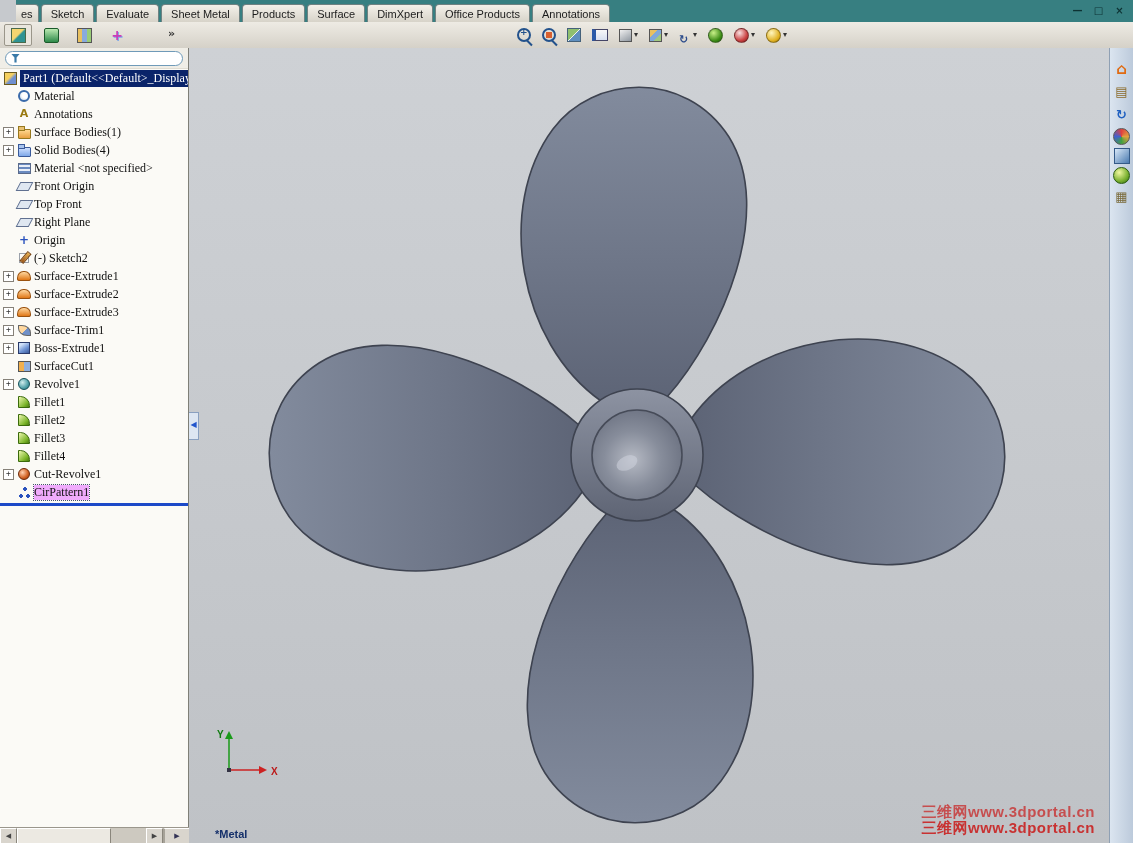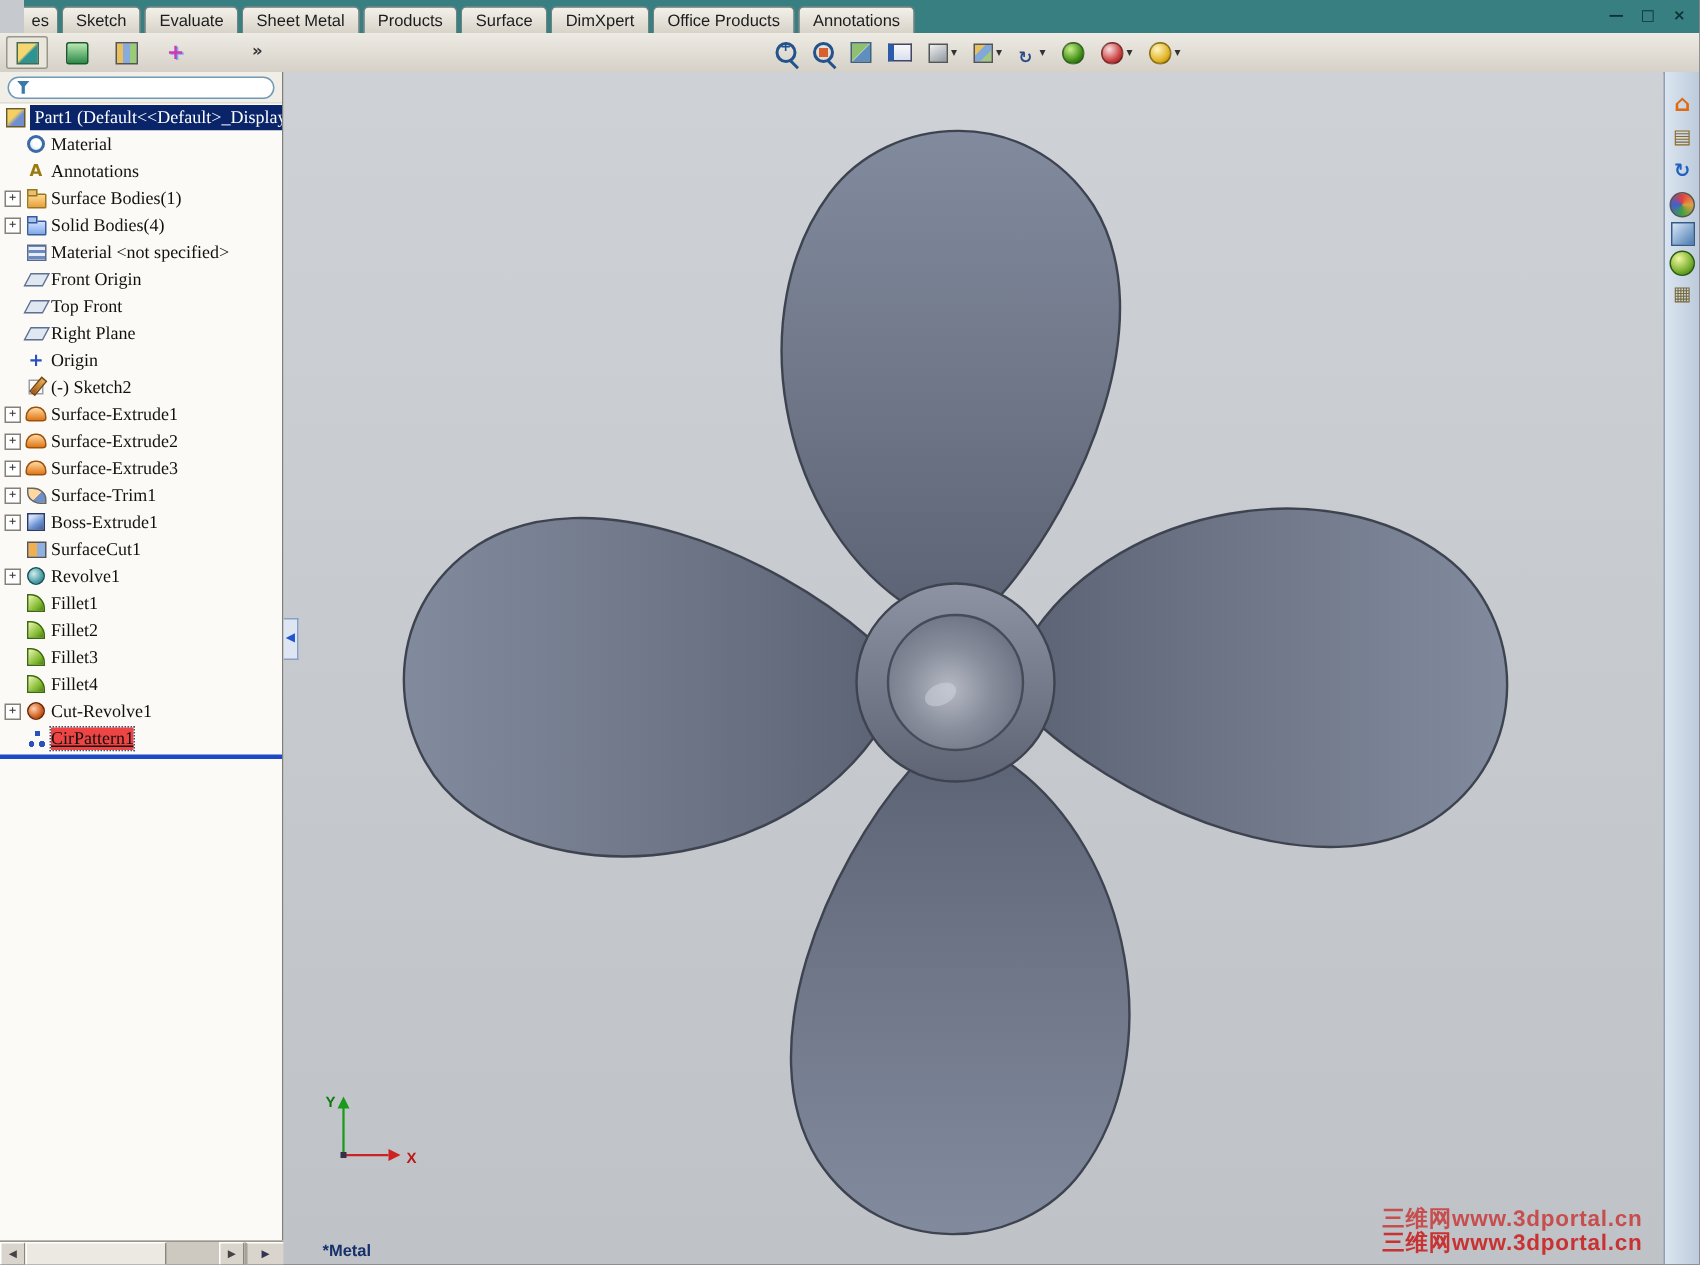--- a/index.html
+++ b/index.html
@@ -62,21 +62,21 @@
   .funnel{width:9px;height:9px;background:#3a7aa8;
           clip-path:polygon(0 0,100% 0,62% 45%,62% 100%,38% 100%,38% 45%);}
   .tree{font-family:"Liberation Serif",serif;font-size:12px;color:#101010;}
   .trow{display:flex;align-items:center;height:18px;padding-left:3px;white-space:nowrap;overflow:hidden;}
   .trow.root .root-label{background:#0a246a;color:#fff;padding:1px 3px;flex:1;overflow:hidden;}
   .texp{width:9px;height:9px;flex:none;border:1px solid #858078;background:#fff;margin-right:3px;
         font:8px/8px "DejaVu Sans Mono",monospace;color:#333;text-align:center;}
   .tic{width:14px;height:14px;flex:none;display:inline-flex;align-items:center;justify-content:center;
        margin-right:3px;position:relative;font-family:"DejaVu Sans",sans-serif;}
   .tlabel{overflow:hidden;}
-  .trow.sel .tlabel{background:#ef4444;outline:1px dotted #44506a;text-decoration:underline;}
+  .trow.sel .tlabel{background:#f0abfc;outline:1px dotted #44506a;}
   .rollback{height:3px;background:#1c49c8;margin-top:2px;}
 
   
   .ic-part::before{content:"";width:11px;height:11px;background:linear-gradient(135deg,#f5d060 40%,#6f8fd0 60%);border:1px solid #6a5a20;}
   .ic-sensors::before{content:"";width:8px;height:8px;border-radius:50%;border:2px solid #3a6aaa;background:radial-gradient(circle at 62% 38%,#fff 40%,#bcd0e4);}
   .ic-annotations::before{content:"A";font:bold 11px/14px "DejaVu Sans",sans-serif;color:#9a7a10;}
   .ic-folder-surf::before,.ic-folder-solid::before{content:"";position:absolute;left:1px;top:4px;width:11px;height:8px;border-radius:1px;}
   .ic-folder-surf::after,.ic-folder-solid::after{content:"";position:absolute;left:1px;top:1px;width:5px;height:3px;border-bottom:none;}
   .ic-folder-surf::before{background:linear-gradient(#ffd890,#e8a040);border:1px solid #96781e;}
   .ic-folder-surf::after{background:#e8c070;border:1px solid #96781e;}

